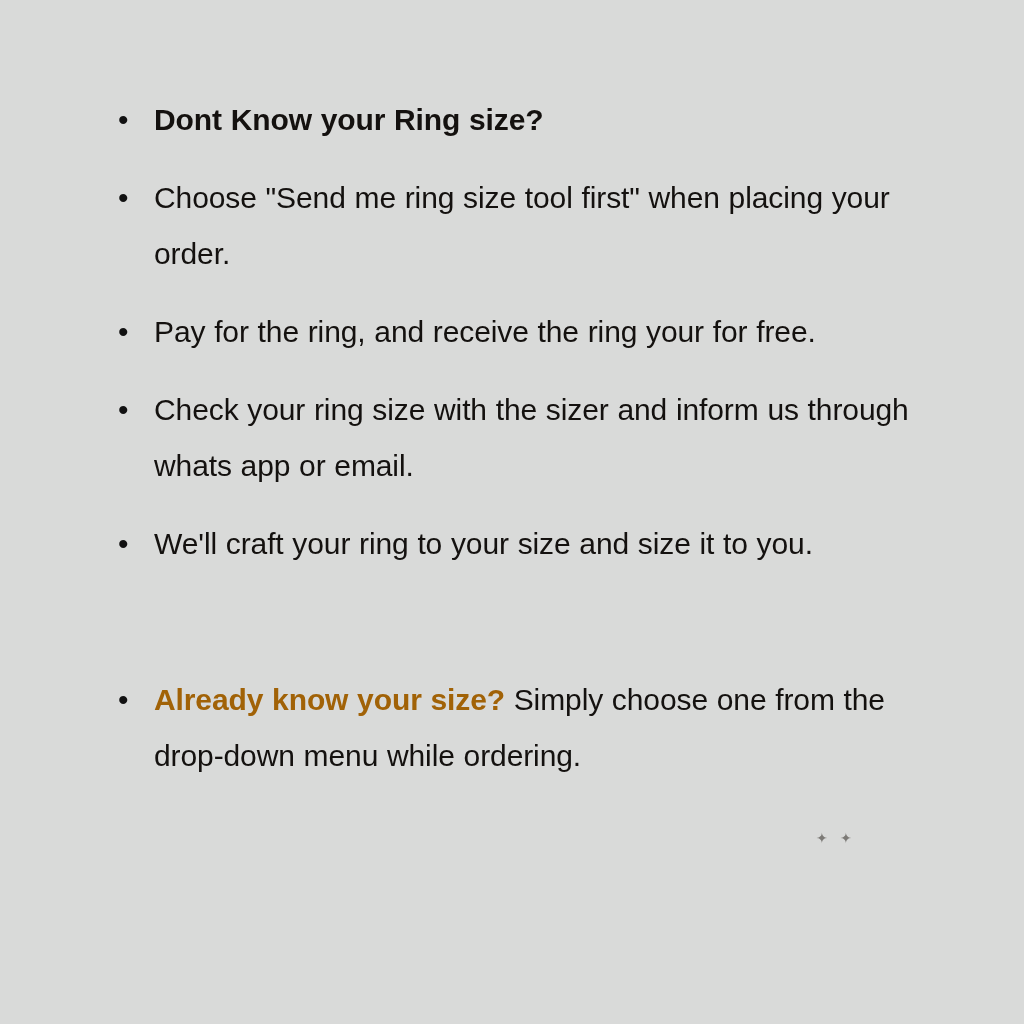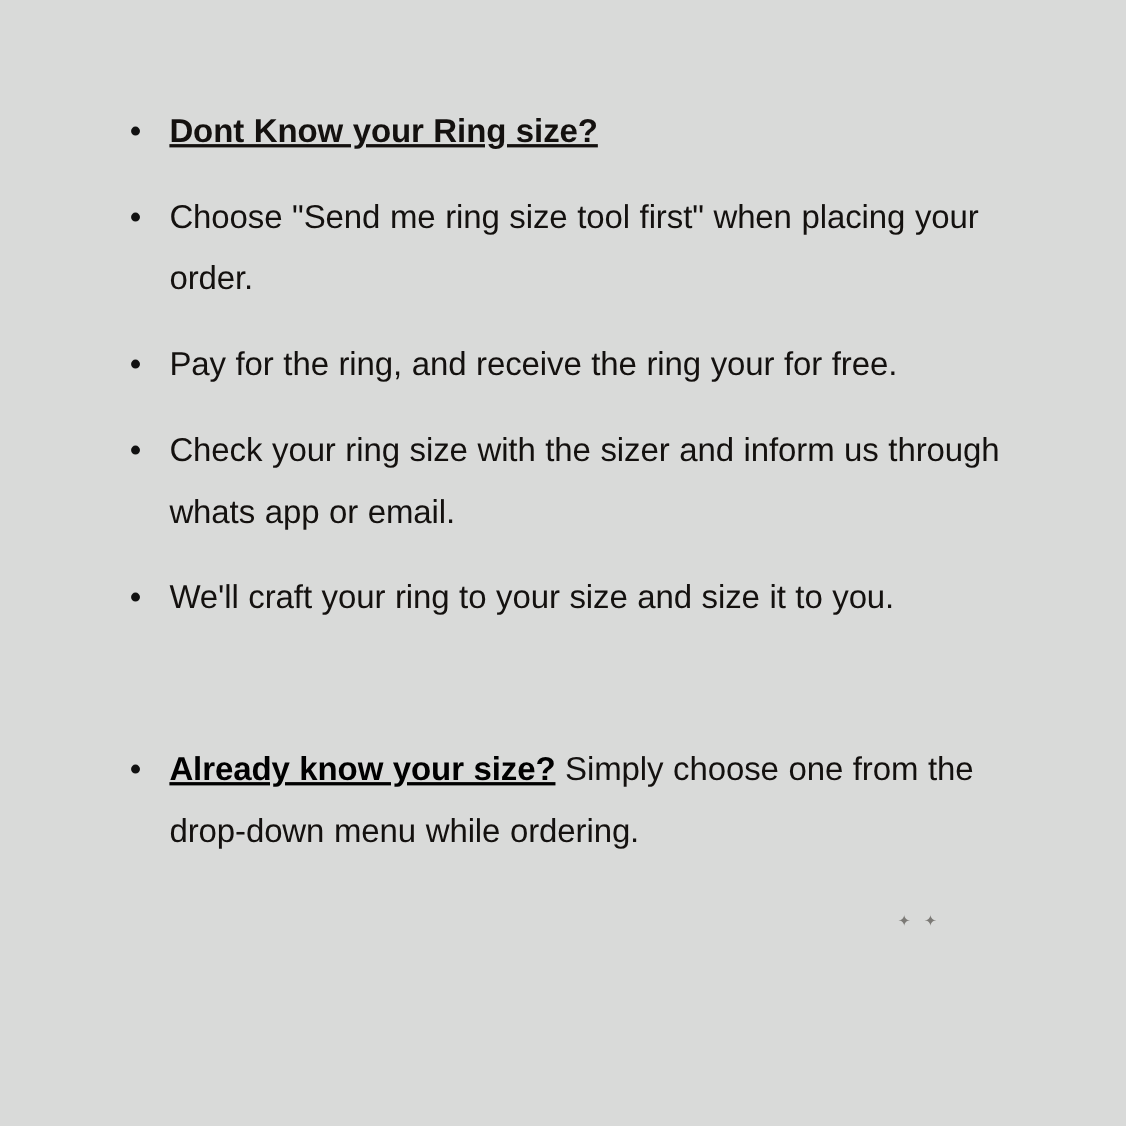--- a/index.html
+++ b/index.html
@@ -49,25 +49,24 @@
     flex: 1 1 auto;
     font-size: 30px;
     line-height: 56px;
     color: #14110f;
     letter-spacing: -0.1px;
     word-spacing: 0.5px;
   }
   .text.bold,
   .text .bold {
     font-weight: bold;
-    text-decoration: underline;
   }
   .text .bold {
     font-weight: bold;
-    color: #000000;
+    color: #a16207;
   }
   .watermark {
     position: absolute;
     left: 700px;
     top: 832px;
     width: 270px;
     display: flex;
     align-items: center;
     justify-content: center;
     gap: 10px;

